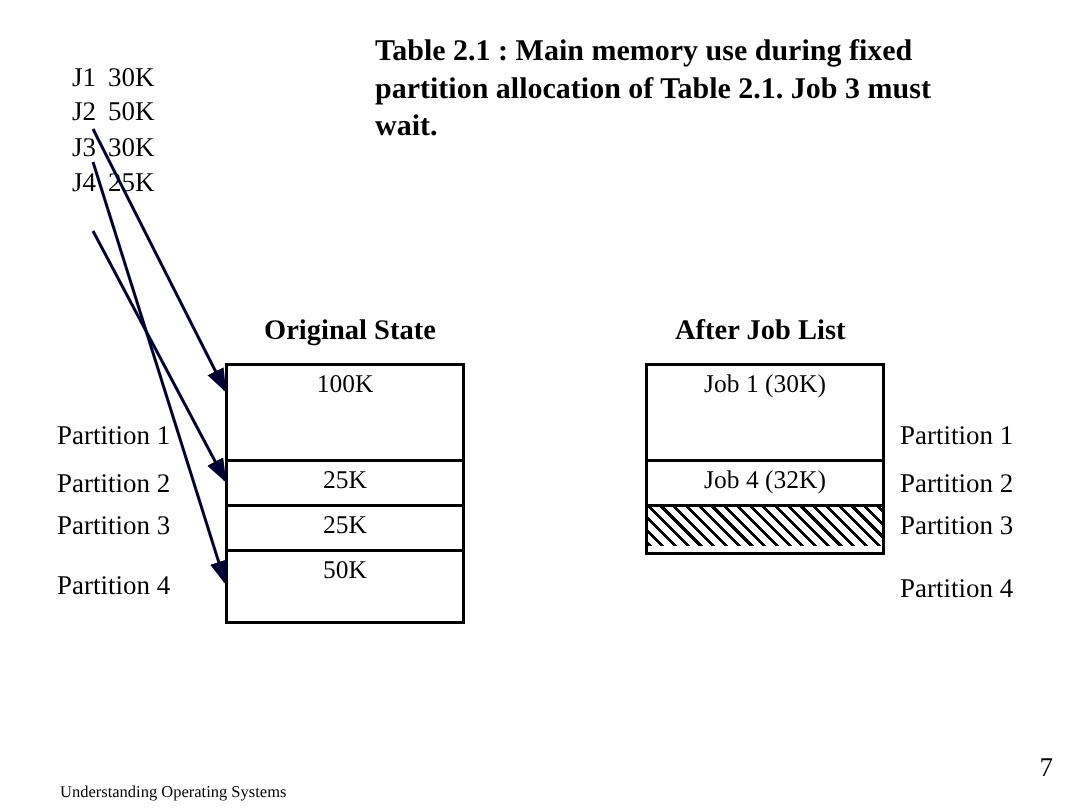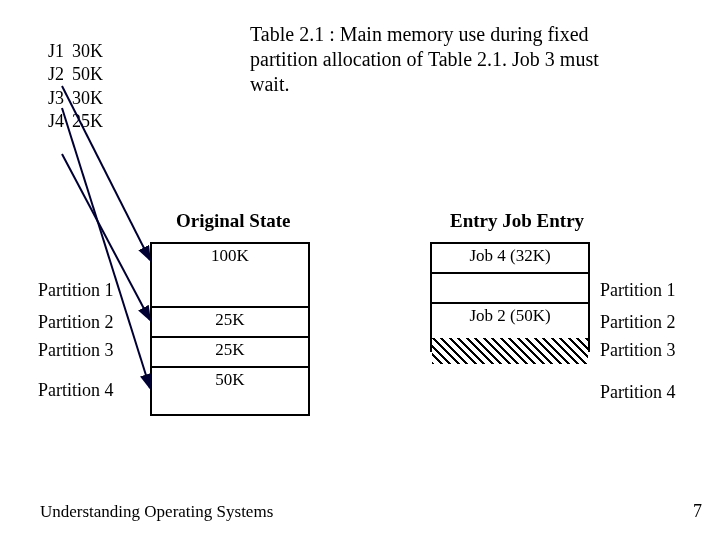--- a/index.html
+++ b/index.html
@@ -20,21 +20,21 @@
     line-height: 1.3;
   }
   .job-list .hdr { font-weight: bold; }
   .job-list table { border-collapse: collapse; }
   .job-list td { padding: 0 8px 0 0; margin-top: 40px; }
   .caption {
     position: absolute;
     left: 250px;
     top: 22px;
     width: 380px;
-    font-weight: normal;
+    font-weight: bold;
     font-size: 20px;
     line-height: 1.25;
   }
   .col-head {
     position: absolute;
     font-weight: bold;
     font-size: 19px;
   }
   .col-head.orig { left: 176px; top: 210px; }
   .col-head.after { left: 450px; top: 210px; }
@@ -80,22 +80,22 @@
   .plabel.l3 { left: 38px; top: 340px; }
   .plabel.l4 { left: 38px; top: 380px; }
   .plabel.r1 { left: 600px; top: 280px; }
   .plabel.r2 { left: 600px; top: 312px; }
   .plabel.r3 { left: 600px; top: 340px; }
   .plabel.r4 { left: 600px; top: 382px; }
 
   .footer {
     position: absolute;
     left: 40px;
-    bottom: 18px;
-    font-size: 17px;
+    bottom: 6px;
+    font-size: 11px;
   }
   .pagenum {
     position: absolute;
     right: 18px;
     bottom: 18px;
     font-size: 18px;
   }
   svg.arrows {
     position: absolute;
     left: 0; top: 0;
@@ -124,33 +124,33 @@
           <td>J4</td>
           <td>25K</td>
         </tr>
   </tbody>
     </table>
 </div>
 
 <div class="caption">Table 2.1 : Main memory use during fixed partition allocation of Table 2.1. Job 3 must wait.</div>
 
 <div class="col-head orig">Original State</div>
-<div class="col-head after">Entry Job Entry</div>
+<div class="col-head after">After Job List</div>
 
 <div class="mem left">
   <div class="cell h1">100K</div>
   <div class="cell h2">25K</div>
   <div class="cell h3">25K</div>
   <div class="cell h4">50K</div>
 </div>
 
 <div class="mem right">
+  <div class="cell h1">Job 1 (30K)</div>
   <div class="cell h2">Job 4 (32K)</div>
   <div class="cell h3"></div>
-  <div class="cell h4">Job 2 (50K)</div>
 </div>
 <div class="hatch"></div>
 
 <div class="plabel l1">Partition 1</div>
 <div class="plabel l2">Partition 2</div>
 <div class="plabel l3">Partition 3</div>
 <div class="plabel l4">Partition 4</div>
 
 <div class="plabel r1">Partition 1</div>
 <div class="plabel r2">Partition 2</div>

